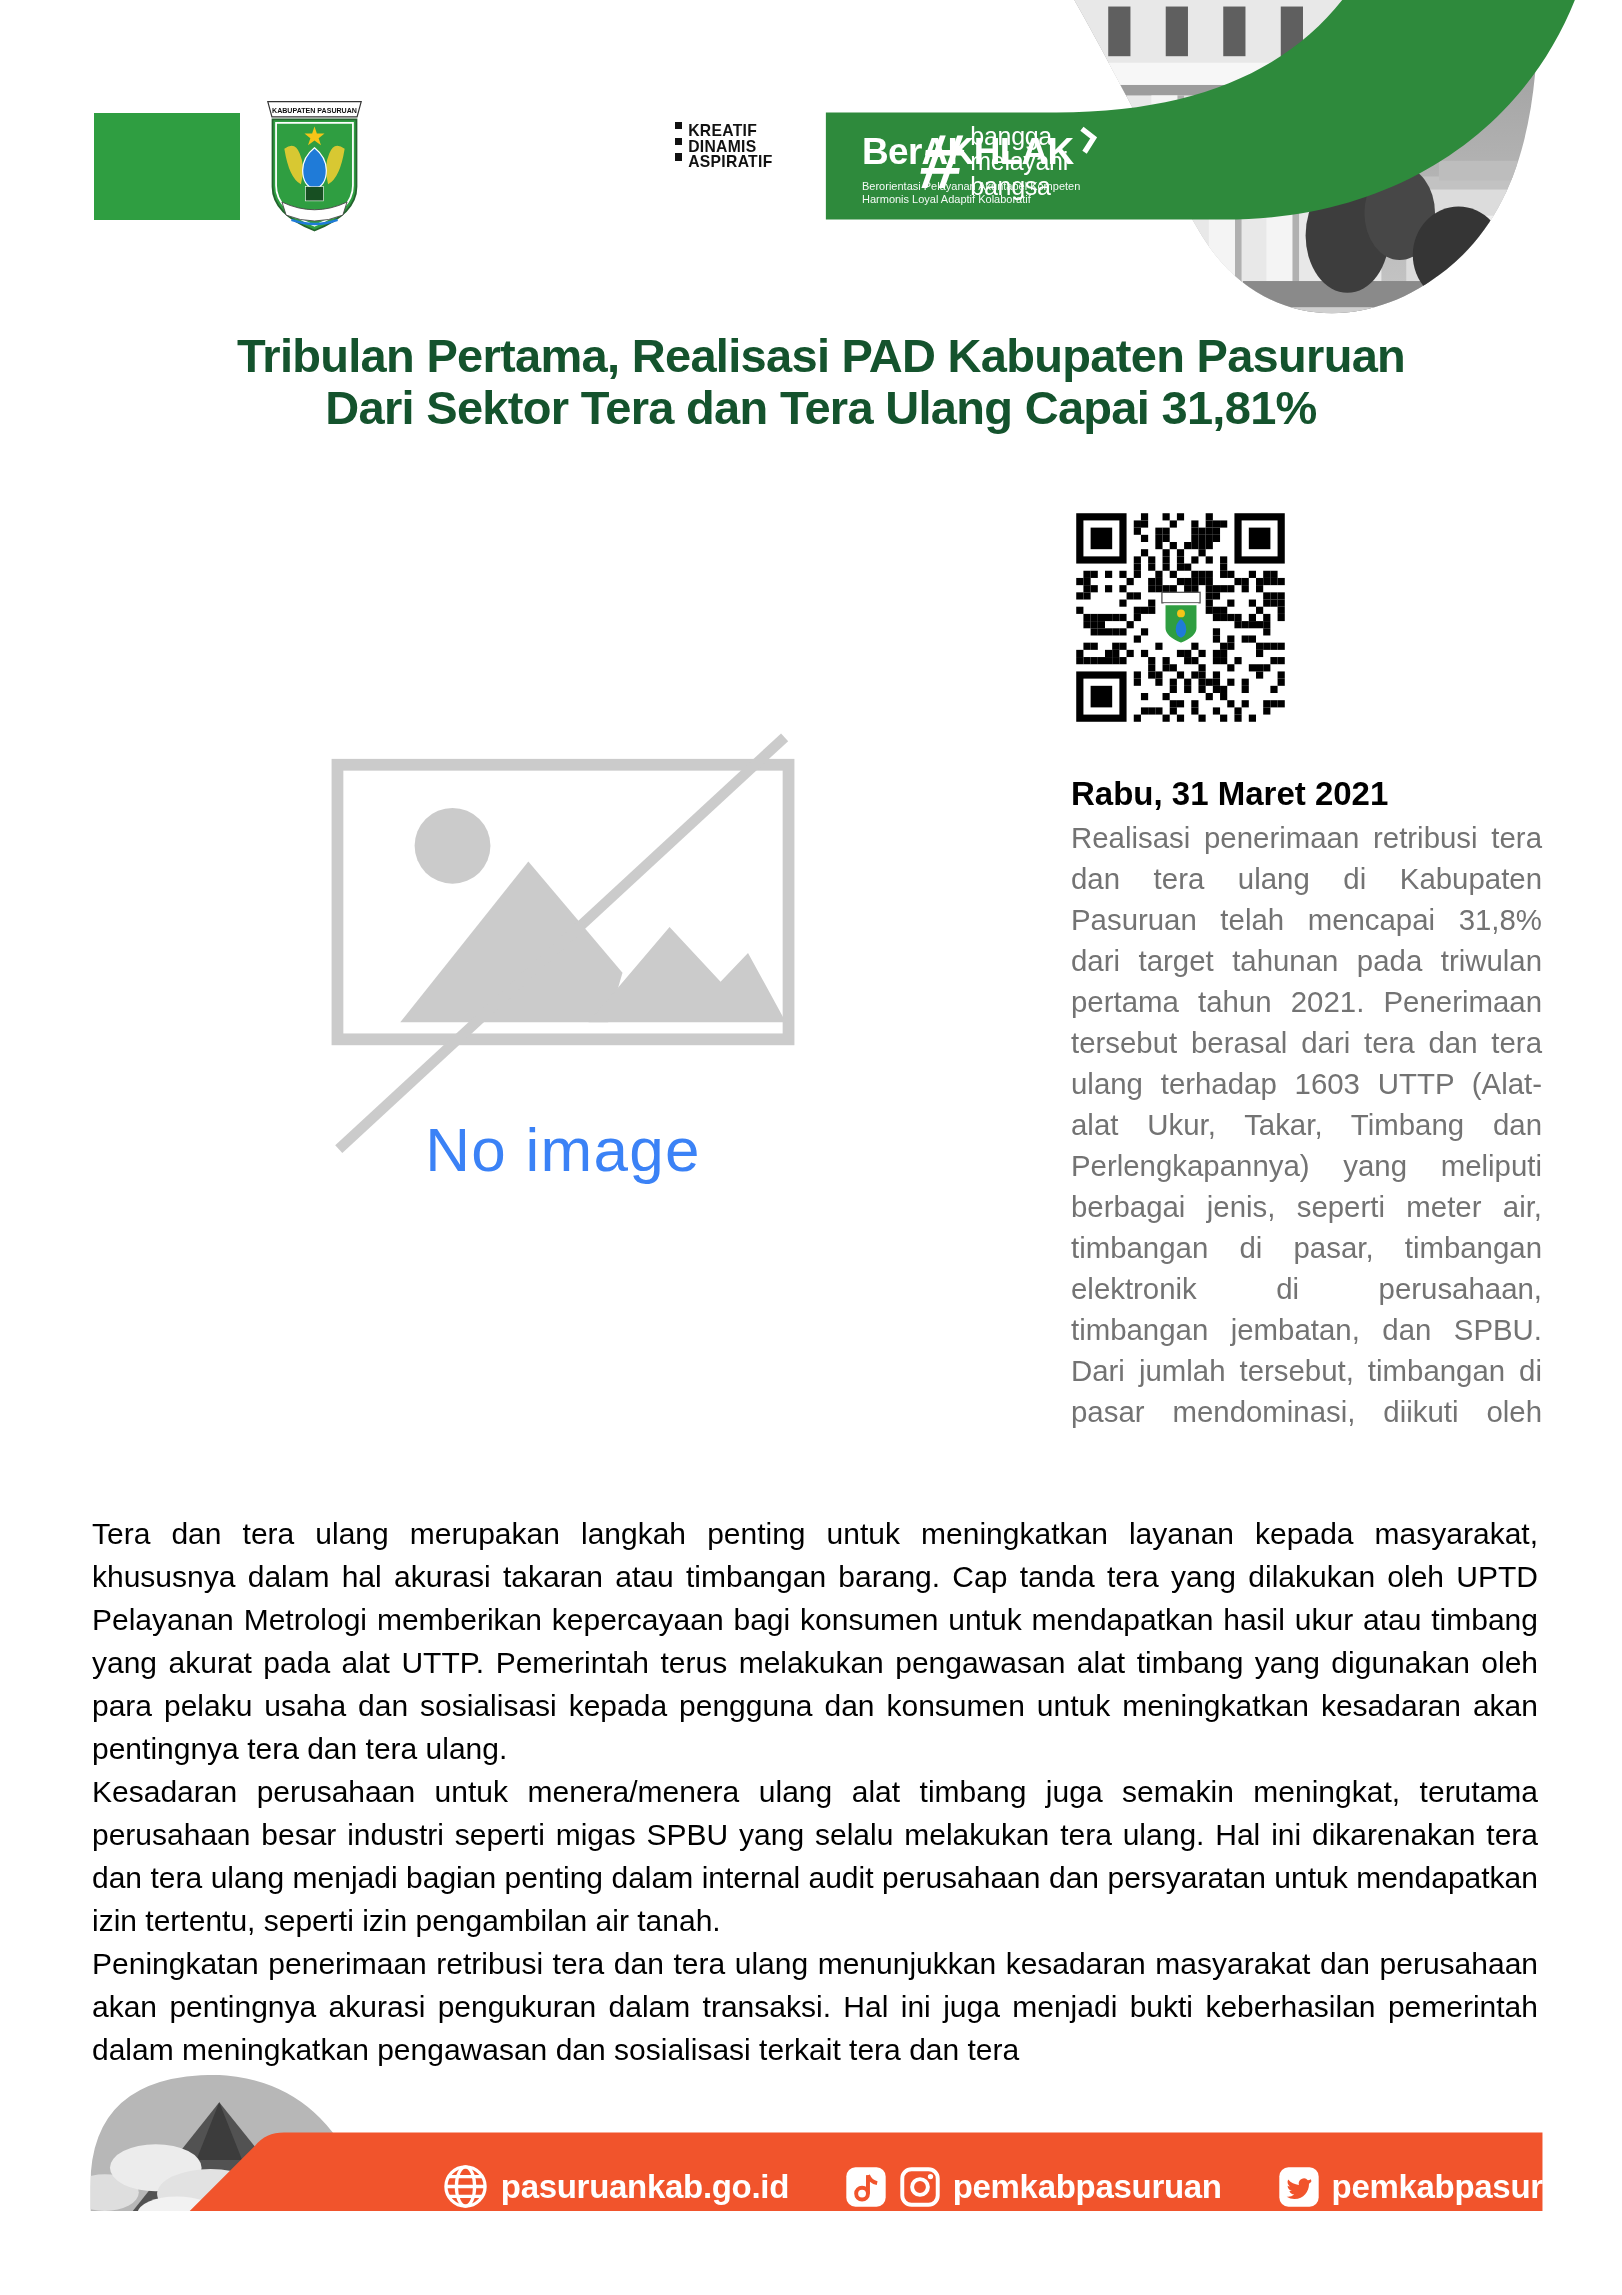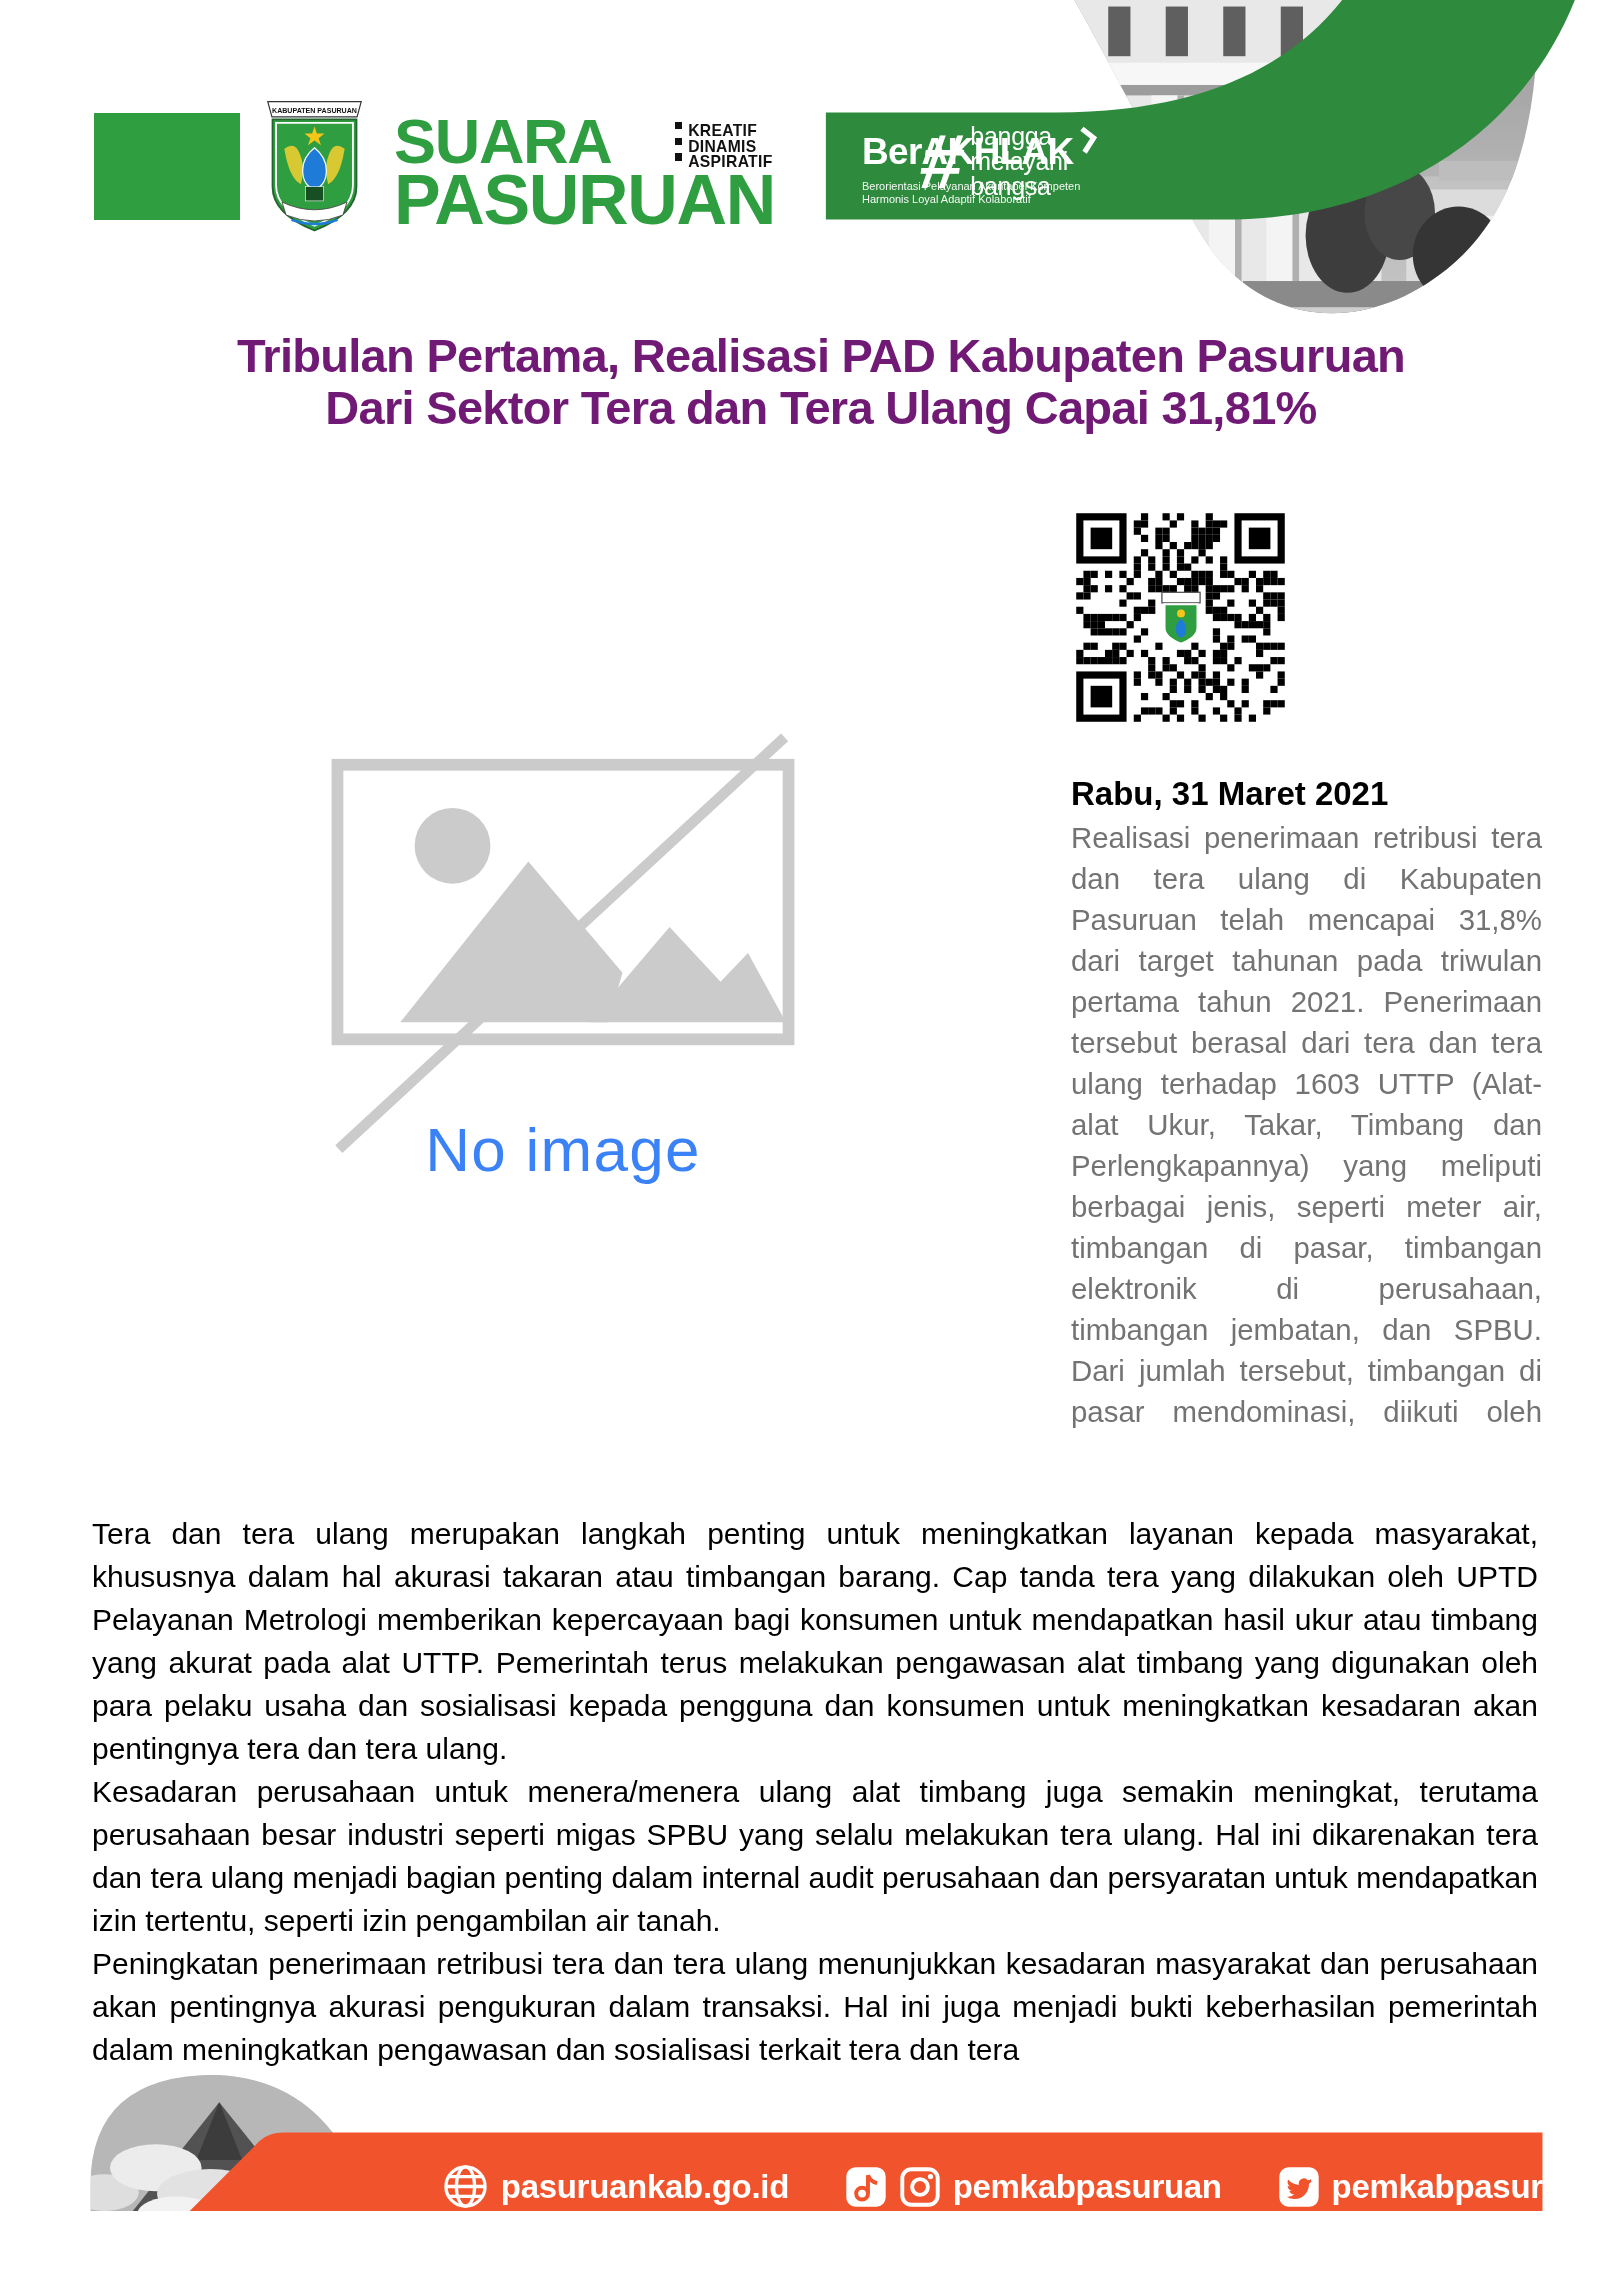--- a/index.html
+++ b/index.html
@@ -20,21 +20,21 @@
   .tg-label { font-size:15.7px; font-weight:700; color:#111; letter-spacing:0.3px; }
 
   .berakhlak { left:862px; top:131px; color:#fff; }
   .ba-title { font-size:37px; font-weight:700; letter-spacing:-0.7px; display:flex; align-items:flex-start; gap:3.9px;}
   .ba-sub { font-size:11px; font-weight:400; margin-top:6.5px; line-height:13.7px; opacity:.95; }
   .hashtag { left:921px; top:123px; color:#fff; display:flex; align-items:center; }
   .ht-symbol { font-size:77px; font-weight:700; transform:skewX(-8deg); line-height:1; }
   .ht-lines { margin-left:6.5px; font-size:25px; font-weight:400; line-height:25px; letter-spacing:-0.3px; }
 
   
-  .title { left:0; right:0; top:330px; text-align:center; font-weight:700; color:#701a75;
+  .title { left:0; right:0; top:330px; text-align:center; font-weight:700; color:#14532d;
            font-size:47px; line-height:52px; letter-spacing:-0.7px;padding-left:19px; }
   .qr-wrap { left:1071px; top:508px; width:219px; height:219px; }
   .qr-logo { position:absolute; left:50%; top:50%; transform:translate(-50%,-50%); }
   .date { left:1071px; top:775px; font-size:33px; font-weight:700; color:#000; }
   .lead-col { left:1071px; top:817px; width:471px; font-size:29.4px; line-height:41px; color:#737373;
               text-align:justify; text-align-last:justify; }
   .bodytext { left:92px; top:1512px; width:1446px; font-size:30px; line-height:43px; color:#000; }
   .bodytext p { text-align:justify; }
   .bodytext p.first { text-align:left; }
 
@@ -116,24 +116,20 @@
     <path d="M20,42 H150 V148 Q150,190 85,216 Q20,190 20,148 Z" fill="none" stroke="#ffffff" stroke-width="3"></path>
     <polygon points="85,48 89,60 102,60 92,68 96,80 85,72 74,80 78,68 68,60 81,60" fill="#F5C518"></polygon>
     <path d="M34,86 q18,-14 26,8 q10,22 2,52 q-20,-10 -28,-60 Z" fill="#D8C832"></path>
     <path d="M136,86 q-18,-14 -26,8 q-10,22 -2,52 q20,-10 28,-60 Z" fill="#D8C832"></path>
     <path d="M85,84 q20,16 20,38 q0,26 -20,32 q-20,-6 -20,-32 q0,-22 20,-38 Z" fill="#1F7BD8" stroke="#fff" stroke-width="2"></path>
     <rect x="70" y="150" width="30" height="24" fill="#174f22" stroke="#fff" stroke-width="1"></rect>
     <path d="M30,176 q55,26 110,0 l-7,22 q-48,20 -96,0 Z" fill="#ffffff" stroke="#444" stroke-width="1.5"></path>
     <path d="M46,206 q40,14 78,0" fill="none" stroke="#1F7BD8" stroke-width="4"></path>
   </svg>
 
-  <div class="abs wordmark">
-    <div class="wm1">SUARA</div>
-    <div class="wm2">PASURUAN</div>
-  </div>
 
   <div class="abs tagline">
     <div class="tg-item">
       <span class="tg-sq"></span>
       <span class="tg-label">KREATIF</span>
     </div>
     <div class="tg-item">
       <span class="tg-sq"></span>
       <span class="tg-label">DINAMIS</span>
     </div>

